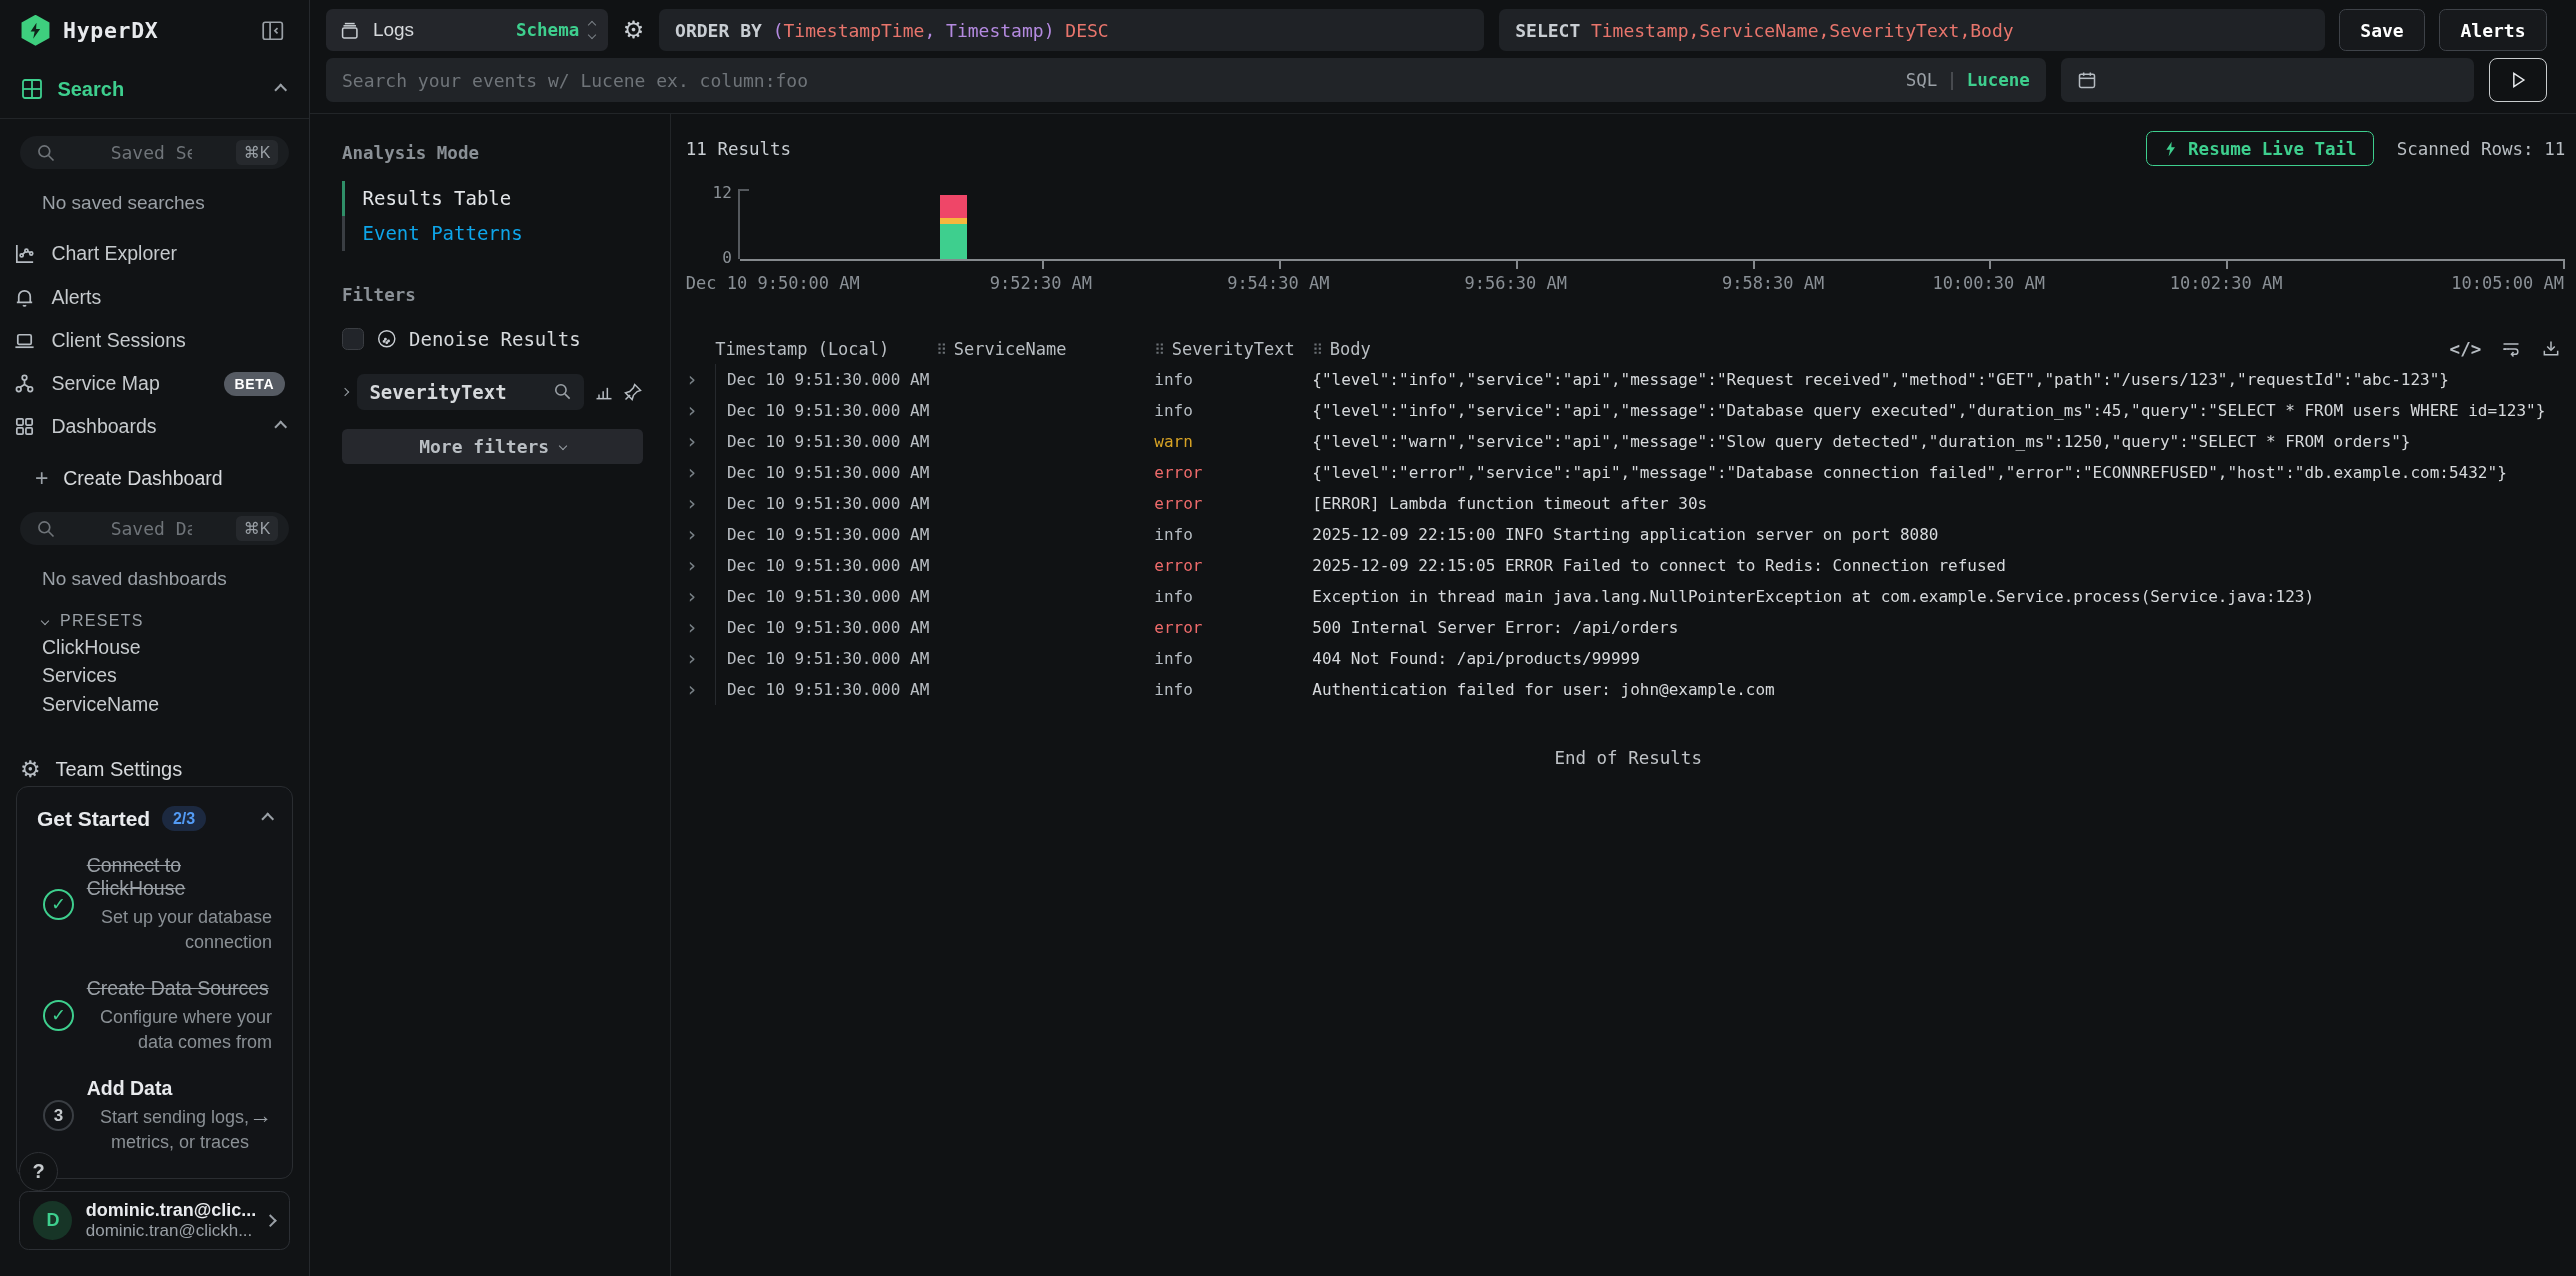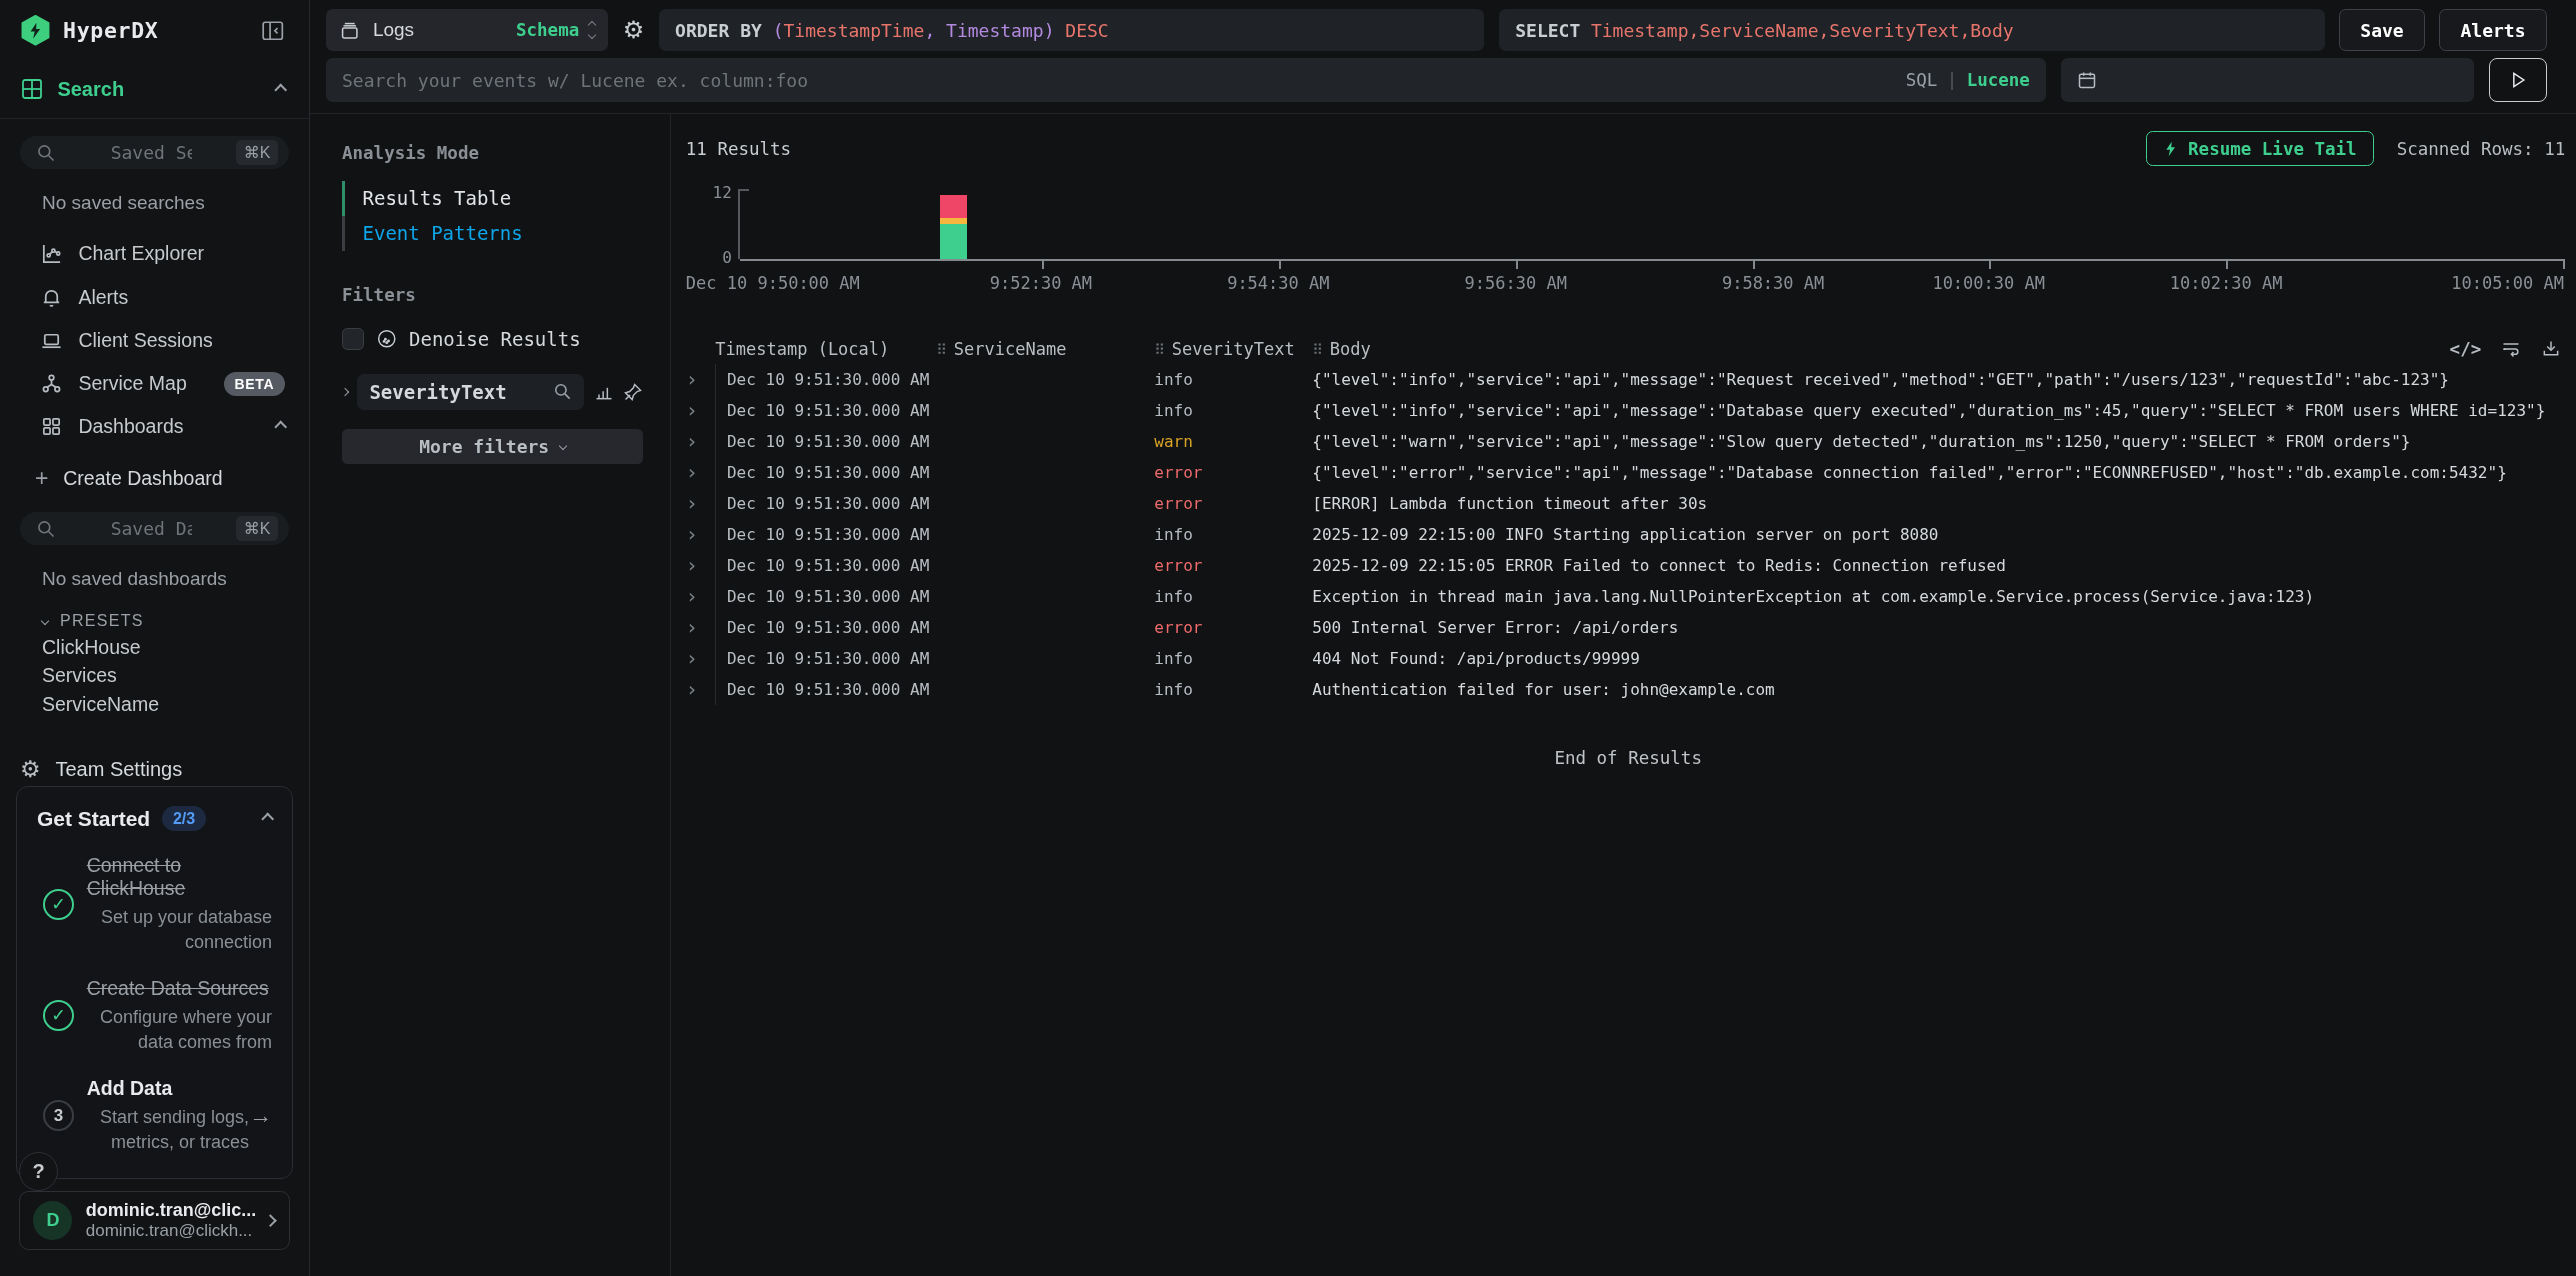--- a/index.html
+++ b/index.html
@@ -40,21 +40,21 @@
   .pill-search svg { flex:none; }
   .pill-search input { flex:1; background:transparent; border:none; outline:none;
                        font-family:"DejaVu Sans Mono", monospace; font-size:18px;
                        color:#c9ced3; margin-left:10.7px; min-width:0; }
   .pill-search input::placeholder { color:#6f7479; }
   .kbd { background:#26292d; color:#9aa0a6; border-radius:5.4px; font-size:16px;
          padding:2.7px 8px; }
 
   .empty-note { color:#9aa0a6; font-size:19px; padding:23px 0 0 42px; }
 
-  .nav-item { display:flex; align-items:center; height:42px; padding:0 24px 0 38px;
+  .nav-item { display:flex; align-items:center; height:42px; padding:0 24px 0 11px;
               color:#c6cacd; font-size:19.5px; margin-top:1.3px; cursor:pointer; }
   .nav-item .ic { width:27px; display:flex; justify-content:center; color:#b6bcc2; }
   .nav-item .lbl { margin-left:13.4px; }
   .badge-beta { margin-left:auto; background:#565b63; color:#fff; font-weight:bold;
                 font-size:14px; border-radius:671px; padding:4px 10.7px; letter-spacing:0.7px; }
   .nav-item .tail { margin-left:auto; }
 
   .create-dash { display:flex; align-items:center; color:#d6d9dc; font-size:19.5px;
                  padding:0 20px 0 35px; height:38px; margin-top:14.8px; cursor:pointer; }
   .create-dash .plus { font-size:23px; color:#9aa0a6; margin-right:14.8px; }

